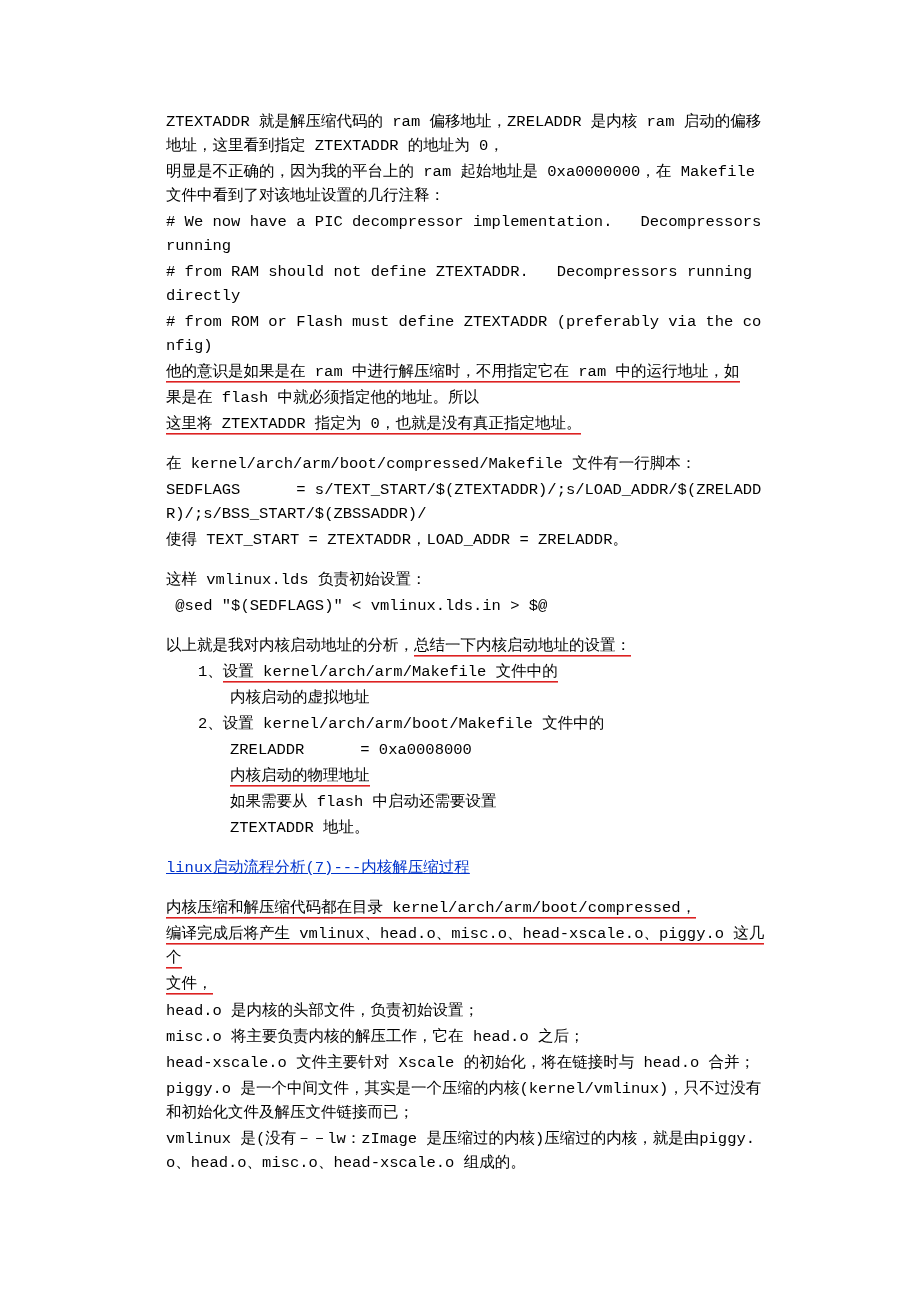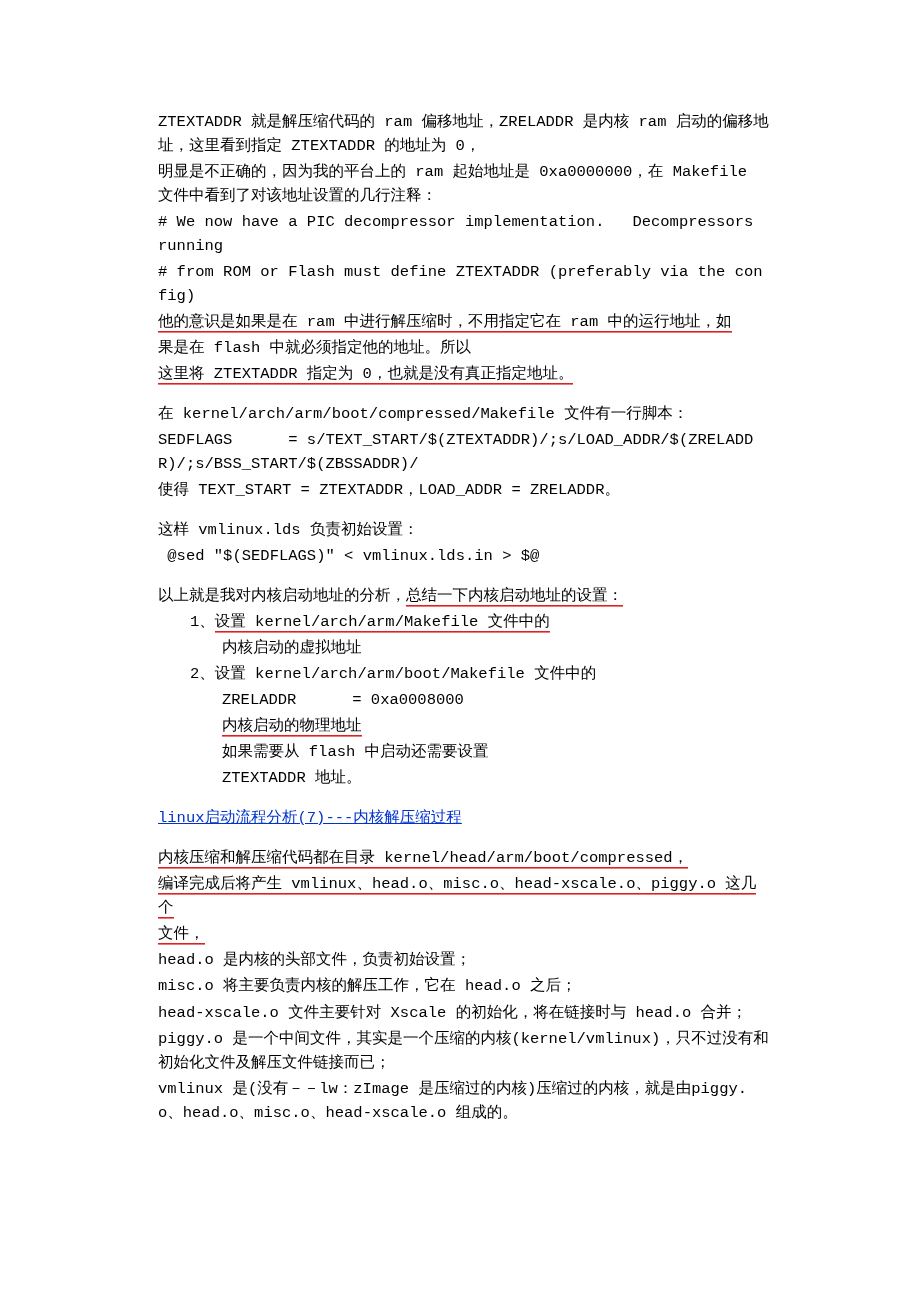--- a/index.html
+++ b/index.html
@@ -12,21 +12,21 @@
     color: #000000;
   }
   .page {
     width: 920px;
     min-height: 1302px;
     box-sizing: border-box;
     padding: 110px 150px 80px 150px;
     position: relative;
   }
   .para {
-    margin: 0 0 2px 8px;
+    margin: 0 0 2px 16px;
     white-space: pre-wrap;
     word-break: break-all;
   }
   .gap {
     height: 14px;
   }
   .u-red {
     display: inline;
     box-shadow: 0 1.6px 0 0 #dd2222;
   }
@@ -42,20 +42,21 @@
   }
 </style>
 </head>
 <body>
 
 <div class="page">
 
   <div class="para">ZTEXTADDR 就是解压缩代码的 ram 偏移地址，ZRELADDR 是内核 ram 启动的偏移地址，这里看到指定 ZTEXTADDR 的地址为 0，</div>
   <div class="para">明显是不正确的，因为我的平台上的 ram 起始地址是 0xa0000000，在 Makefile 文件中看到了对该地址设置的几行注释：</div>
   <div class="para"># We now have a PIC decompressor implementation.   Decompressors running</div>
+  <div class="para"># from RAM should not define ZTEXTADDR.   Decompressors running directly</div>
   <div class="para"># from ROM or Flash must define ZTEXTADDR (preferably via the config)</div>
   <div class="para"><span class="u-red">他的意识是如果是在 ram 中进行解压缩时，不用指定它在 ram 中的运行地址，如</span></div>
   <div class="para">果是在 flash 中就必须指定他的地址。所以</div>
   <div class="para"><span class="u-red">这里将 ZTEXTADDR 指定为 0，也就是没有真正指定地址。</span></div>
 
   <div class="gap"></div>
 
   <div class="para">在 kernel/arch/arm/boot/compressed/Makefile 文件有一行脚本：</div>
   <div class="para">SEDFLAGS      = s/TEXT_START/$(ZTEXTADDR)/;s/LOAD_ADDR/$(ZRELADDR)/;s/BSS_START/$(ZBSSADDR)/</div>
   <div class="para">使得 TEXT_START = ZTEXTADDR，LOAD_ADDR = ZRELADDR。</div>
@@ -76,21 +77,21 @@
   <div class="para indent2"><span class="u-red">内核启动的物理地址</span></div>
   <div class="para indent2">如果需要从 flash 中启动还需要设置</div>
   <div class="para indent2">ZTEXTADDR 地址。</div>
 
   <div class="gap"></div>
 
   <div class="para"><a href="#" class="link">linux启动流程分析(7)---内核解压缩过程</a></div>
 
   <div class="gap"></div>
 
-  <div class="para"><span class="u-red">内核压缩和解压缩代码都在目录 kernel/head/arm/boot/compressed，</span></div>
+  <div class="para"><span class="u-red">内核压缩和解压缩代码都在目录 kernel/arch/arm/boot/compressed，</span></div>
   <div class="para"><span class="u-red">编译完成后将产生 vmlinux、head.o、misc.o、head-xscale.o、piggy.o 这几个</span></div>
   <div class="para"><span class="u-red">文件，</span></div>
   <div class="para">head.o 是内核的头部文件，负责初始设置；</div>
   <div class="para">misc.o 将主要负责内核的解压工作，它在 head.o 之后；</div>
   <div class="para">head-xscale.o 文件主要针对 Xscale 的初始化，将在链接时与 head.o 合并；</div>
   <div class="para">piggy.o 是一个中间文件，其实是一个压缩的内核(kernel/vmlinux)，只不过没有和初始化文件及解压文件链接而已；</div>
   <div class="para">vmlinux 是(没有－－lw：zImage 是压缩过的内核)压缩过的内核，就是由piggy.o、head.o、misc.o、head-xscale.o 组成的。</div>
 
 </div>
 

